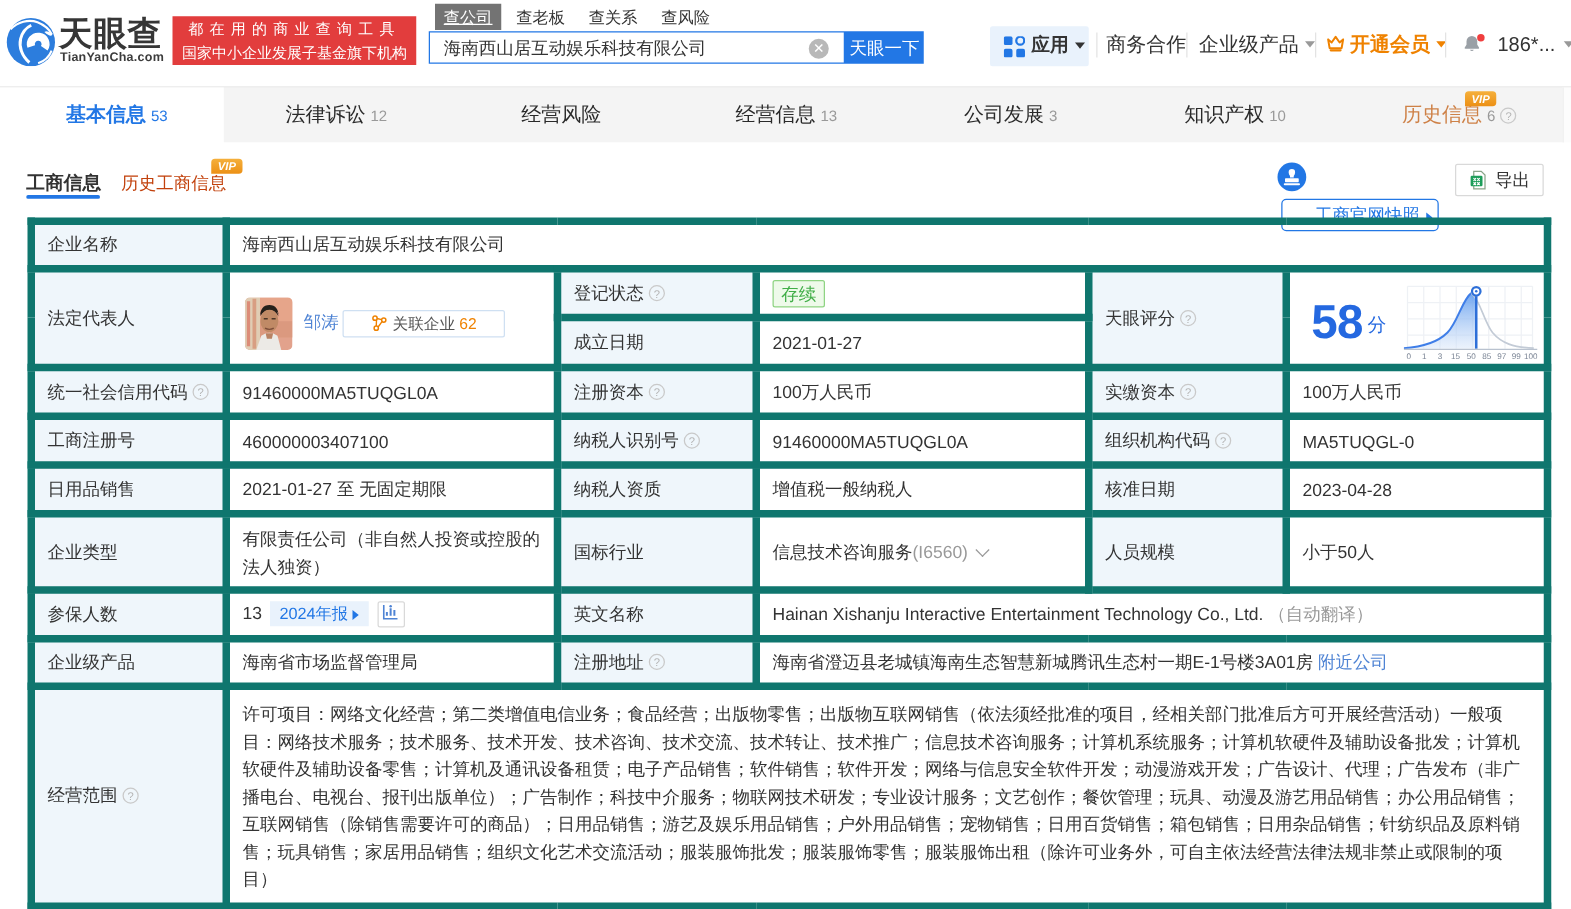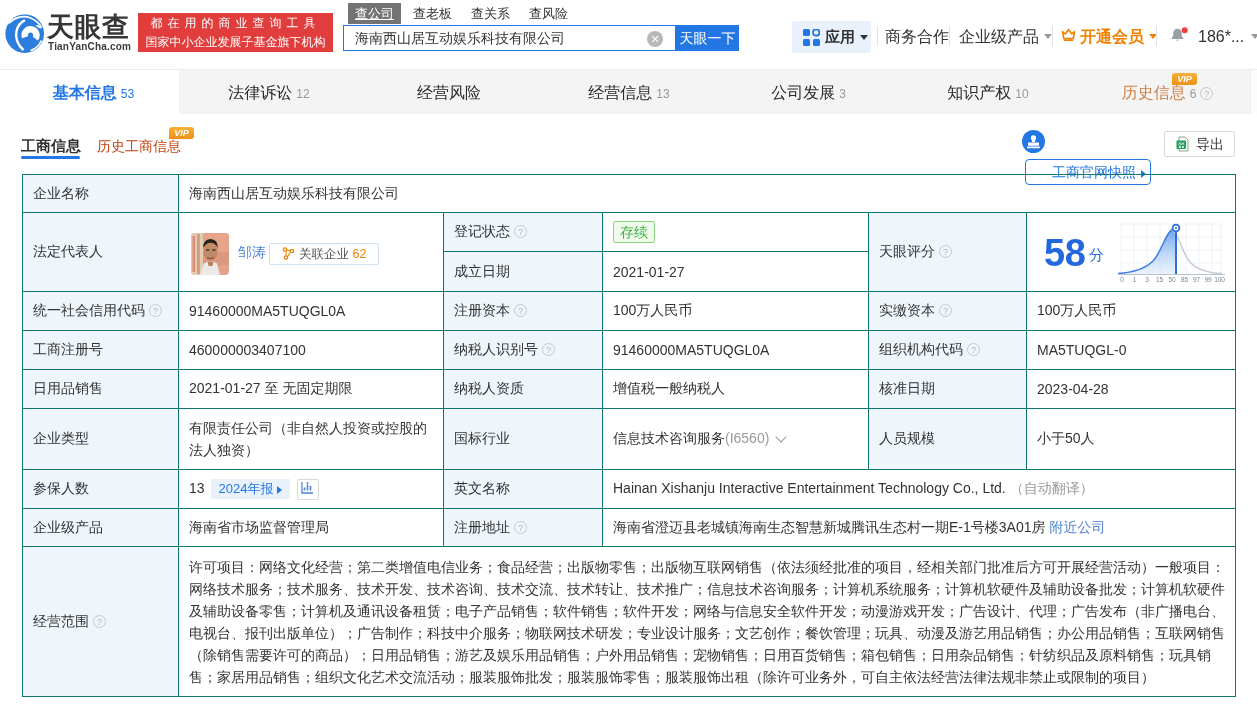--- a/index.html
+++ b/index.html
@@ -52,32 +52,32 @@
 .vipbadge { position:absolute; width:25px; height:12px; background:linear-gradient(180deg,#f5b03c,#ec9015);
   border-radius:3px 3px 3px 0; color:#fff; font-size:9px; font-weight:bold; font-style:italic; text-align:center; line-height:12px;}
 #snapbtn { position:absolute; left:1025px; top:131px; width:126px; height:26px; border:1px solid #2277e5; border-radius:4px;
   color:#2277e5; font-size:14px; line-height:24px; text-align:center; background:#fff; padding-left:22px;margin-top:28px; }
 #snapcirc { position:absolute; left:1022px; top:130px; width:23px; height:23px; border-radius:50%; background:#2277e5; }
 #exportbtn { position:absolute; left:1164px; top:131px; width:71px; height:26px; border:1px solid #d9d9d9; border-radius:2px;
   font-size:14px; color:#333; line-height:24px; text-align:center; background:#fff;}
 
 #tbl { position:absolute; left:22px; top:174px; border-collapse:collapse; table-layout:fixed; width:1213px;
   font-size:14px; color:#333; }
-#tbl td { border:1px solid #0f766e; padding:0 10px; vertical-align:middle; }
+#tbl td { border:6px solid #0f766e; padding:0 10px; vertical-align:middle; }
 #tbl td.lb { background:#eff6fb; }
 .gray { color:#999; }
 .link { color:#4e83d4; }
 .qm { display:inline-block; width:13px; height:13px; border:1px solid #c9c9c9; border-radius:50%; color:#b5b5b5;
   font-size:9px; line-height:12px; text-align:center; vertical-align:1px; margin-left:4px; }
 .greenb { display:inline-block; border:1px solid #8fd483; background:#eefaea; color:#41ae48; font-size:14px;
   padding:0 6px; line-height:20px; border-radius:2px; }
 .bluetag { display:inline-block; background:#e9f2fc; color:#2277e5; font-size:13px; padding:0 8px; line-height:20px; margin-left:6px;}
 .chartbtn { display:inline-block; border:1px solid #d9d9d9; width:22px; height:21px; text-align:center; line-height:19px;
   margin-left:7px; vertical-align:middle; border-radius:2px;}
-.relbadge { display:inline-block; border:1px solid #cfe0f2; border-radius:2px; padding:0 12px; line-height:20px;
+.relbadge { display:inline-block; border:1px solid #cfe0f2; border-radius:2px; padding:0 22px; line-height:20px;
   font-size:12.5px; color:#555;text-align:right; }
 </style>
 </head>
 <body>
 <div id="header">
   <svg class="abs" style="left:5px;top:14px" width="39" height="39" viewBox="0 0 39 39">
     <circle cx="19.7" cy="19.7" r="19.3" fill="#2c7ddd"></circle>
     <path d="M3.5,9.5 C9,3.5 18,1.2 25,3.8 C30.5,6 34.5,9.5 36.5,13.5" fill="none" stroke="#fff" stroke-width="1.7"></path>
     <path d="M20,23.2 A5.9,5.9 0 1 1 30.4,24.6" fill="none" stroke="#fff" stroke-width="6.4"></path>
     <path d="M30.5,11.5 Q35.5,16 36.8,13.8 L36.5,13 Q33,10 30.5,11.5 Z" fill="#fff"></path>

